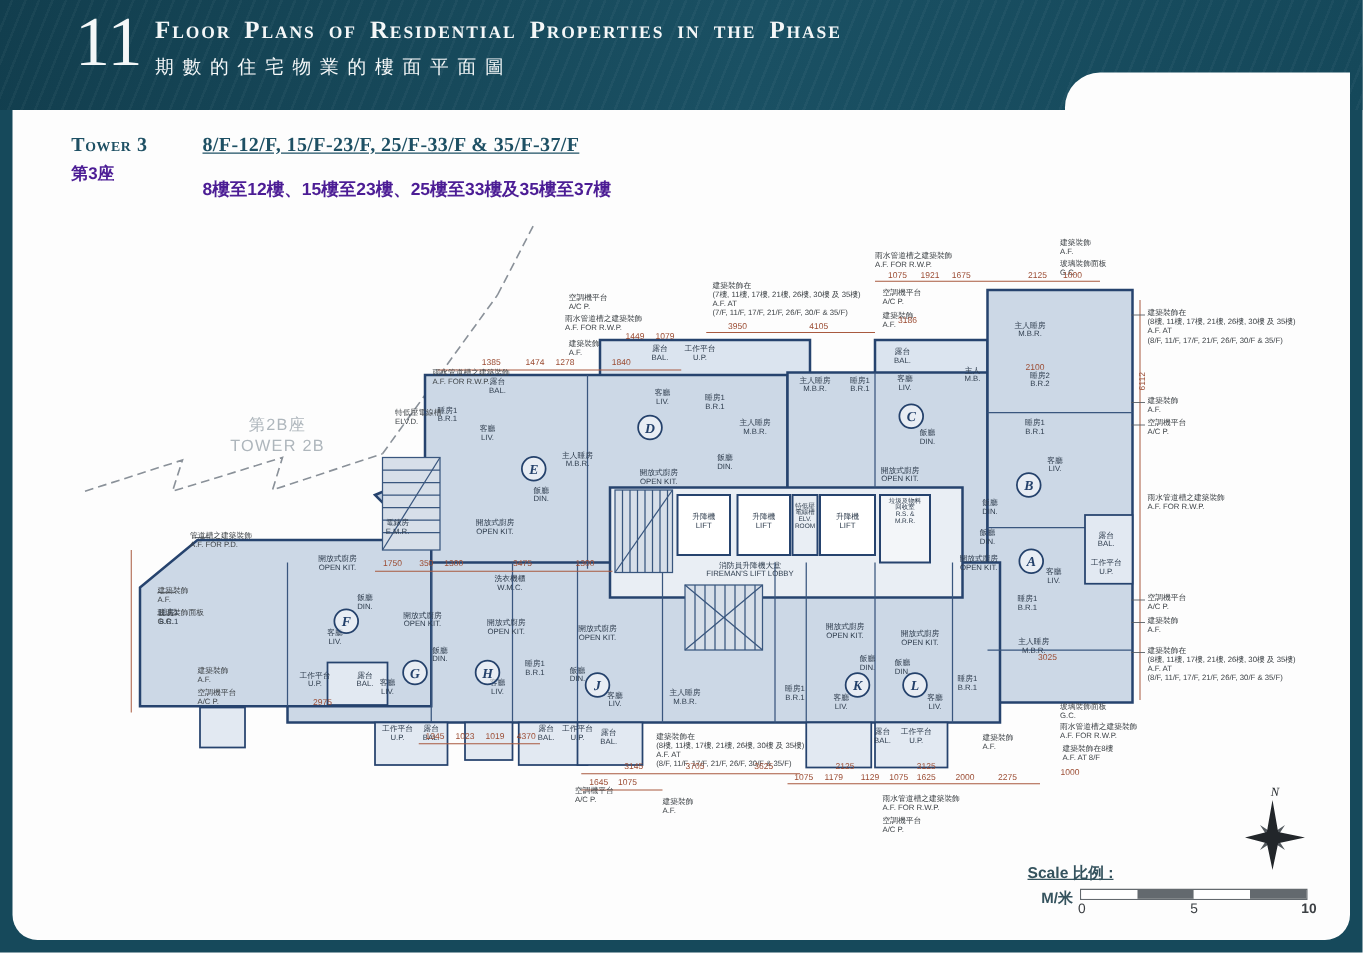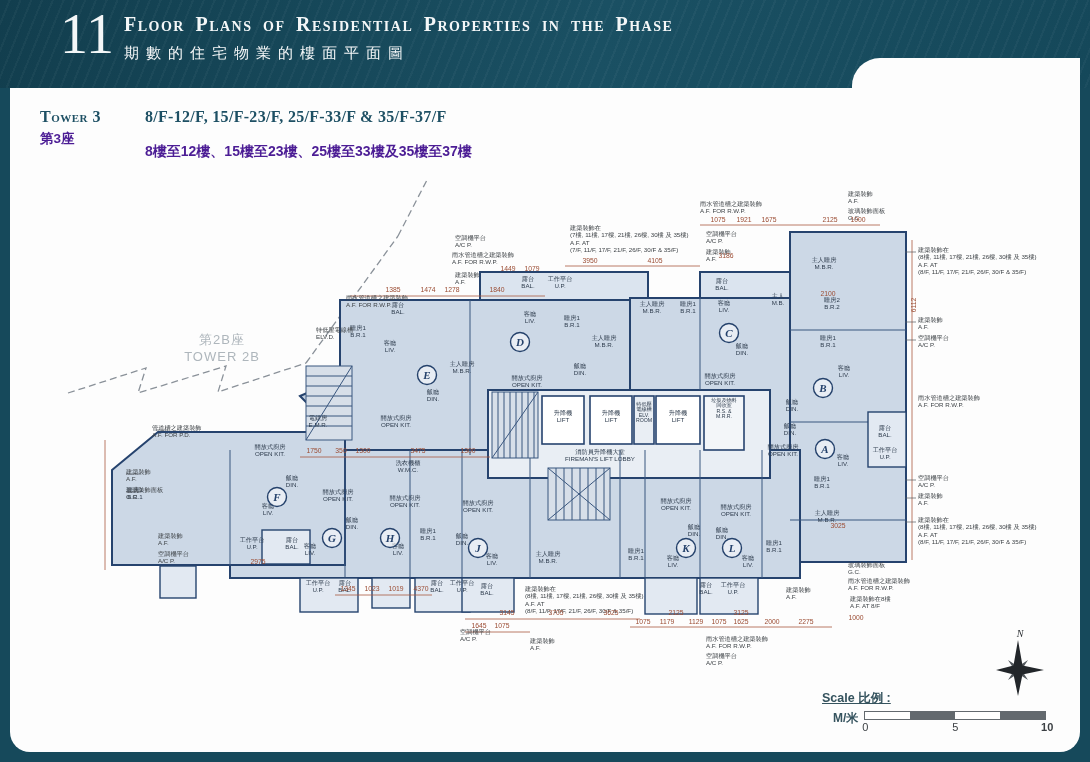--- a/index.html
+++ b/index.html
@@ -31,25 +31,25 @@
   .logo-swoosh{position:absolute;right:10px;top:58px;width:228px;height:30px;background:#fdfdfd;border-radius:28px 0 0 0;}
   .logo{position:absolute;right:16px;top:20px;width:225px;height:66px;color:#fff;z-index:2;}
   .tagline{font:700 9.5px "Liberation Sans",sans-serif;letter-spacing:.4px;margin-left:6px;}
   .wordmark{font:800 50px/0.92 "Liberation Sans",sans-serif;letter-spacing:-3px;margin-top:1px;}
   .mast-tower{position:absolute;left:34px;top:12px;opacity:.65;}
   
   .card{
     position:absolute;left:10px;top:88px;width:1070px;height:664px;
     background:#fdfdfd;border-radius:0 0 20px 20px;z-index:1;
   }
-  .tower-head{position:absolute;left:30px;top:20px;display:flex;color:#1e5064;}
+  .tower-head{position:absolute;left:47px;top:20px;display:flex;color:#1e5064;}
   .th-col1{width:105px;}
   .tower-name{font:600 16px "Liberation Serif",serif;font-variant:small-caps;letter-spacing:.5px;}
   .tower-zh{font:700 13.5px "Liberation Sans",sans-serif;margin-top:4px;color:#4c1d95;}
-  .floors-en{font:600 16px "Liberation Serif",serif;letter-spacing:.3px;}
+  .floors-en{font:600 16px "Liberation Serif",serif;letter-spacing:.3px;text-decoration:underline;}
   .floors-zh{font:700 14px "Liberation Sans",sans-serif;margin-top:17px;color:#4c1d95;}
   
   #plan-svg{position:absolute;left:0;top:0;z-index:2;}
   text.room{font:6.2px "Liberation Sans",sans-serif;fill:#2e3c4d;}
   text.room-sm{font:5.2px "Liberation Sans",sans-serif;fill:#2e3c4d;}
   text.ann{font:6.2px "Liberation Sans",sans-serif;fill:#3e4347;}
   text.dim{font:6.8px "Liberation Sans",sans-serif;fill:#9b4c33;}
   text.ghost{font:13px "Liberation Sans",sans-serif;fill:#aeb6bc;letter-spacing:1px;}
   text.unit-letter{font:italic 700 11px "Liberation Serif",serif;fill:#24416b;}
   .unit-circle{fill:rgba(255,255,255,.55);stroke:#24416b;stroke-width:1.4;}

